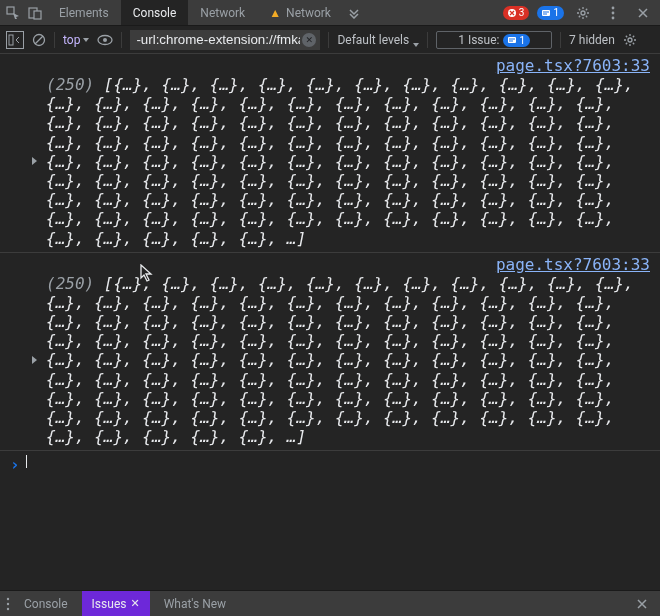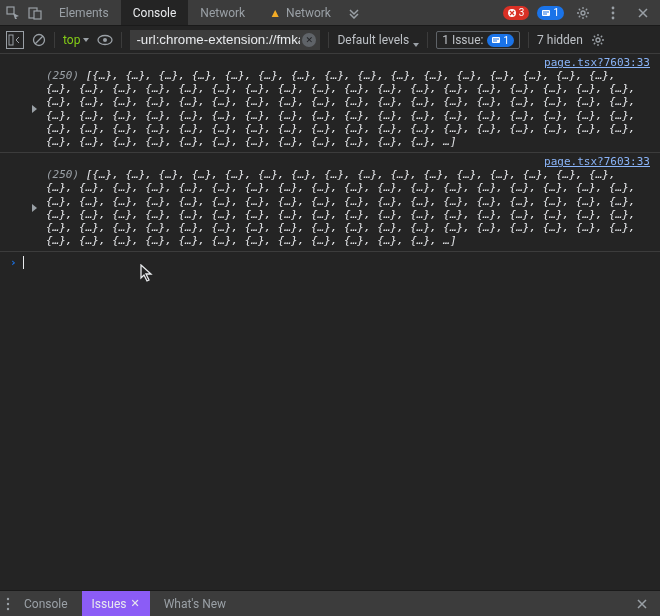--- a/index.html
+++ b/index.html
@@ -50,21 +50,21 @@
   .toolbar {
     display: flex; align-items: center;
     height: 28px;
     background: #242424;
     border-bottom: 1px solid #3c3c3c;
     padding: 0 6px;
     gap: 8px;
   }
   .toolbar .ctx {
     display:flex; align-items:center; gap:3px;
-    color:#84cc16;
+    color:#c4b5fd;
   }
   .caret-down {
     width:0;height:0;border-left:3px solid transparent;border-right:3px solid transparent;border-top:4px solid #9aa0a6;
   }
   .filter-input {
     background:#3c3c3c; color:#e8eaed;
     border:none; height:20px; width:190px;
     padding:0 20px 0 6px;
     position:relative;
   }
@@ -73,28 +73,28 @@
     position:absolute; right:4px; top:3px;
     width:14px;height:14px;border-radius:50%;
     background:#5f6368;color:#202124;
     display:flex;align-items:center;justify-content:center;
     font-size:9px; cursor:pointer;
   }
   .toolbar .levels, .toolbar .issues, .toolbar .hidden {
     display:flex; align-items:flex-end; gap:4px;
     color:#bdc1c6;
   }
-  .toolbar .issues { border:1px solid #5f6368; border-radius:2px; padding:1px 5px;}
+  .toolbar .issues { border:1px solid #5f6368; border-radius:2px; padding:1px 21px;}
   .divider { width:1px; height:16px; background:#3c3c3c; }
   
   .console {
     height: 536px;
     overflow: hidden;
     font-family: Menlo, Consolas, monospace;
-    font-size: 11px;
+    font-size: 16px;
     color:#e8eaed;
   }
   .msg-group { border-bottom: 1px solid #3c3c3c; padding: 2px 0 4px 0;}
   .msg-source {
     text-align: right;
     color:#8ab4f8;
     text-decoration: underline;
     padding: 0 10px;
     cursor:pointer;
     font-style: normal;
@@ -132,21 +132,21 @@
     height:26px; background:#3c3c3c;
     border-top:1px solid #1a1a1a;
     display:flex; align-items:center;
     padding:0 6px; gap:4px;
   }
   .drawer .dtab {
     padding:0 10px; height:100%;
     display:flex; align-items:center; gap:4px;
     color:#9aa0a6; cursor:pointer;
   }
-  .drawer .dtab.active { background:#8b5cf6; color:#e8eaed; }
+  .drawer .dtab.active { background:#6d28d9; color:#e8eaed; }
   .drawer .close-x { font-size:11px; }
   .drawer-close { margin-left:auto; color:#9aa0a6; padding:0 6px; cursor:pointer;}
   
   svg{display:block}
 </style>
 </head>
 <body>
 
 <div class="tabbar">
   <div class="icon-btn">

